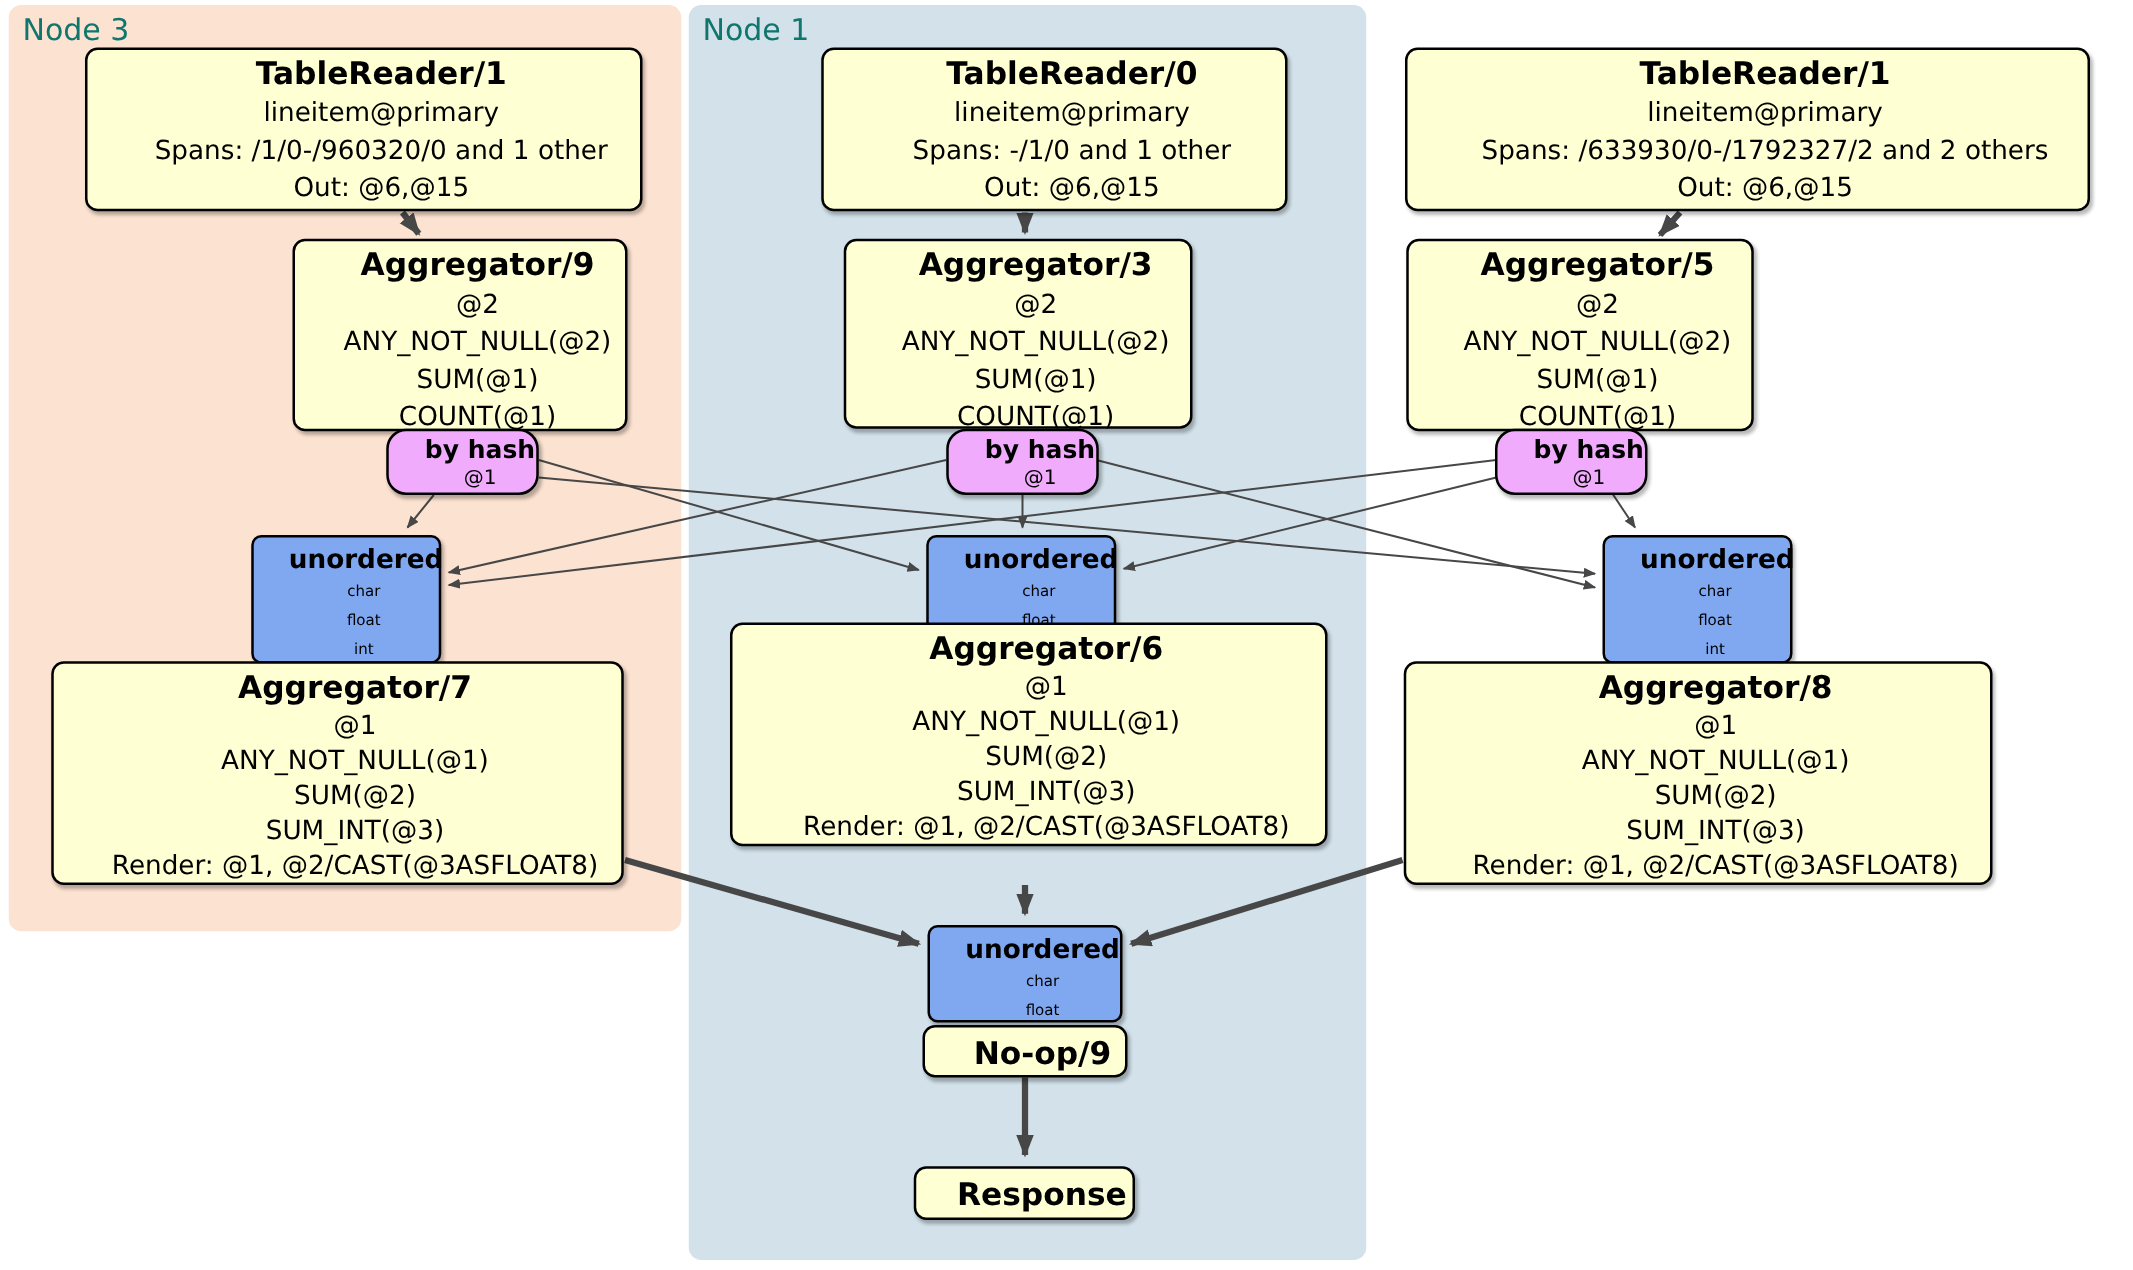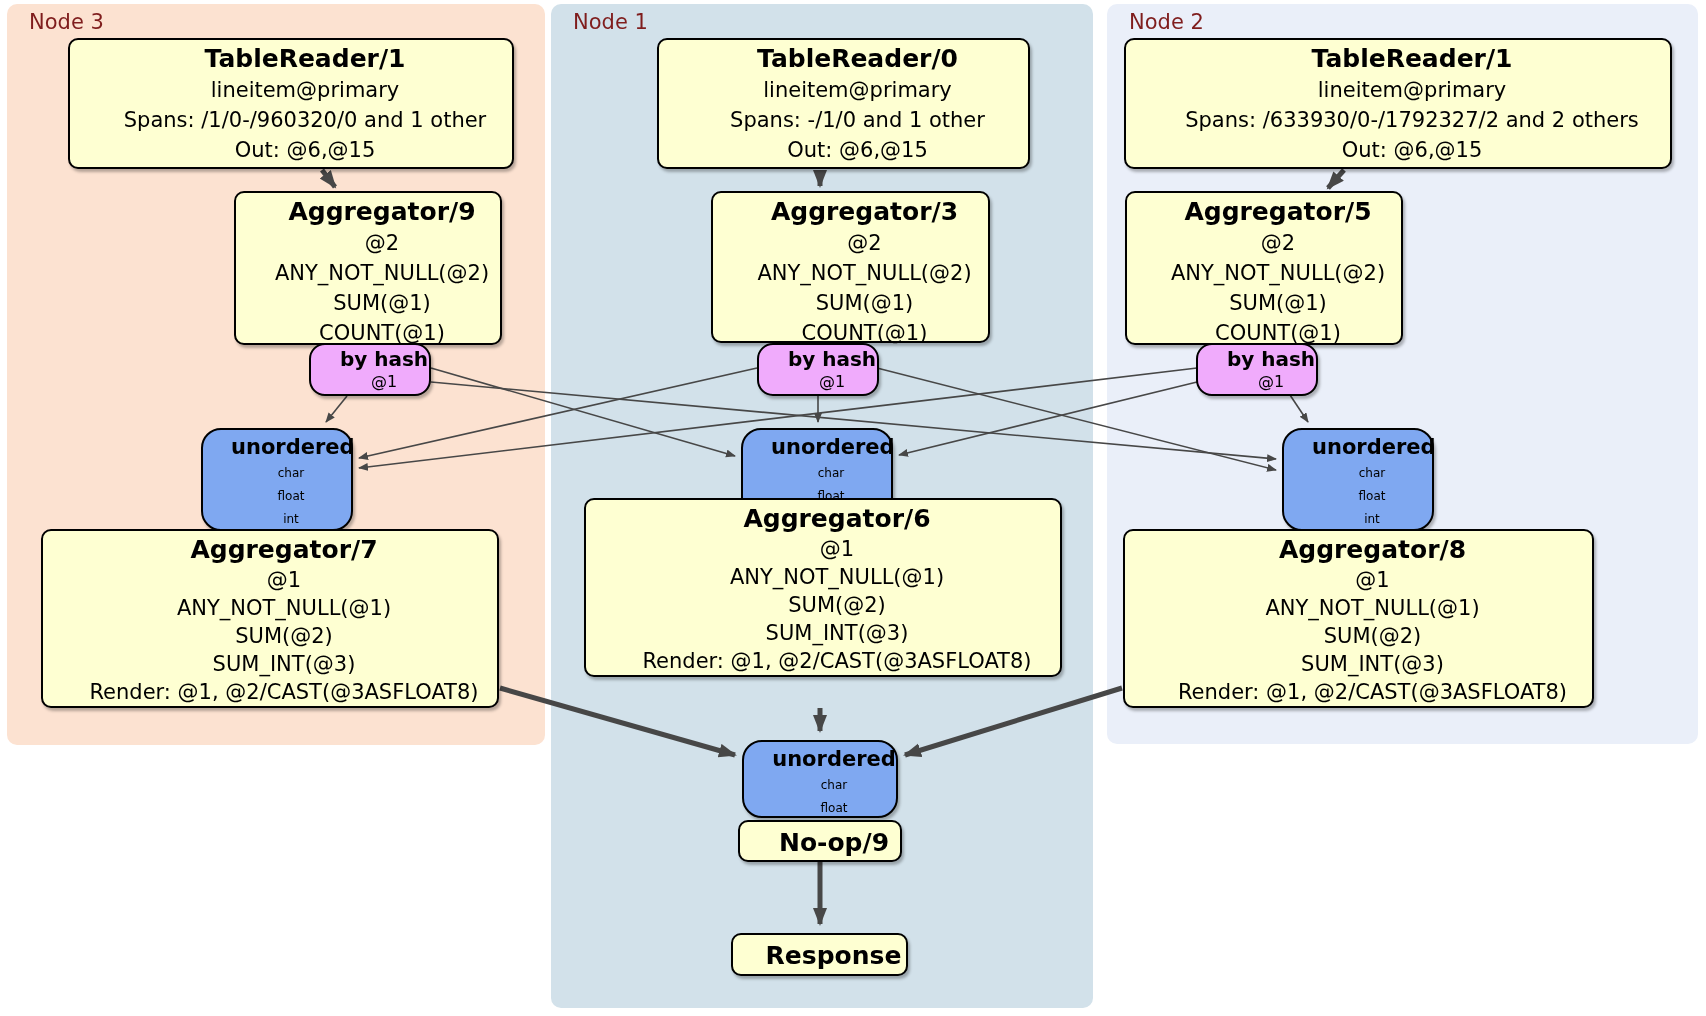--- a/index.html
+++ b/index.html
@@ -1,47 +1,44 @@
 <!DOCTYPE html>
 <html><head>
 <meta charset="utf-8">
 <style>
   html,body{margin:0;padding:0;background:#fff;}
   .page{position:relative;width:1706px;height:1016px;background:#fff;
         font-family:"DejaVu Sans","Liberation Sans",sans-serif;color:#000;overflow:hidden;}
   .group{position:absolute;border-radius:10px;z-index:0;}
-  .group-label{position:absolute;left:22px;top:6px;font-size:21px;color:#7f1d1d;white-space:nowrap;}
+  .group-label{position:absolute;left:11px;top:6px;font-size:24px;color:#0f766e;white-space:nowrap;}
   .edges{position:absolute;left:0;top:0;z-index:1;}
   .box{position:absolute;box-sizing:border-box;text-align:center;z-index:2;
        border:2px solid #000;box-shadow:2px 3px 3px rgba(0,0,0,0.28);white-space:nowrap;padding-left:28px;}
   .proc{background:#feffd2;border-radius:10px;}
   .proc .t{font-size:25px;font-weight:bold;line-height:33px;padding-top:2px;}
   .proc .l{font-size:21px;line-height:30px;}
   .proc.tight .l{line-height:28px;}
   .router{background:#f0abfc;border-radius:16px;}
   .router .t{font-size:20px;font-weight:bold;line-height:27px;padding-top:1px;}
   .router .l{font-size:16px;line-height:18px;}
-  .sync{background:#7fa8f1;border-radius:20px;}
+  .sync{background:#7fa8f1;border-radius:8px;}
   .sync .t{font-size:21px;font-weight:bold;line-height:30px;padding-top:2px;}
   .sync .l{font-size:12px;line-height:23px;}
   .mini .t{font-size:25px;font-weight:bold;line-height:37px;}
 </style>
 </head>
 <body>
 
 <div class="page">
 
   <div class="group" style="left:7px;top:4px;width:538px;height:741px;background:#fce2d1;">
     <div class="group-label">Node 3</div>
   </div>
   <div class="group" style="left:551px;top:4px;width:542px;height:1004px;background:#d2e1ea;">
     <div class="group-label">Node 1</div>
-  </div>
-  <div class="group" style="left:1107px;top:4px;width:591px;height:740px;background:#eaeff9;">
-    <div class="group-label">Node 2</div>
   </div>
 
   <svg class="edges" width="1706" height="1016">
     <defs>
       <marker id="mthick" markerUnits="userSpaceOnUse" markerWidth="20" markerHeight="16" refX="16" refY="7" orient="auto">
         <path d="M0,0 L18,7 L0,14 Z" fill="#474747"></path>
       </marker>
       <marker id="mthin" markerUnits="userSpaceOnUse" markerWidth="11" markerHeight="9" refX="9" refY="4" orient="auto">
         <path d="M0,0 L10,4 L0,8 Z" fill="#474747"></path>
       </marker>
@@ -85,21 +82,21 @@
     <div class="l">Out: @6,@15</div>
   </div>
 
   <div class="box proc" style="left:234px;top:191px;width:268px;height:154px">
     <div class="t">Aggregator/9</div>
     <div class="l">@2</div>
     <div class="l">ANY_NOT_NULL(@2)</div>
     <div class="l">SUM(@1)</div>
     <div class="l">COUNT(@1)</div>
   </div>
-  <div class="box proc" style="left:711px;top:191px;width:279px;height:152px">
+  <div class="box proc" style="left:675px;top:191px;width:279px;height:152px">
     <div class="t">Aggregator/3</div>
     <div class="l">@2</div>
     <div class="l">ANY_NOT_NULL(@2)</div>
     <div class="l">SUM(@1)</div>
     <div class="l">COUNT(@1)</div>
   </div>
   <div class="box proc" style="left:1125px;top:191px;width:278px;height:154px">
     <div class="t">Aggregator/5</div>
     <div class="l">@2</div>
     <div class="l">ANY_NOT_NULL(@2)</div>

